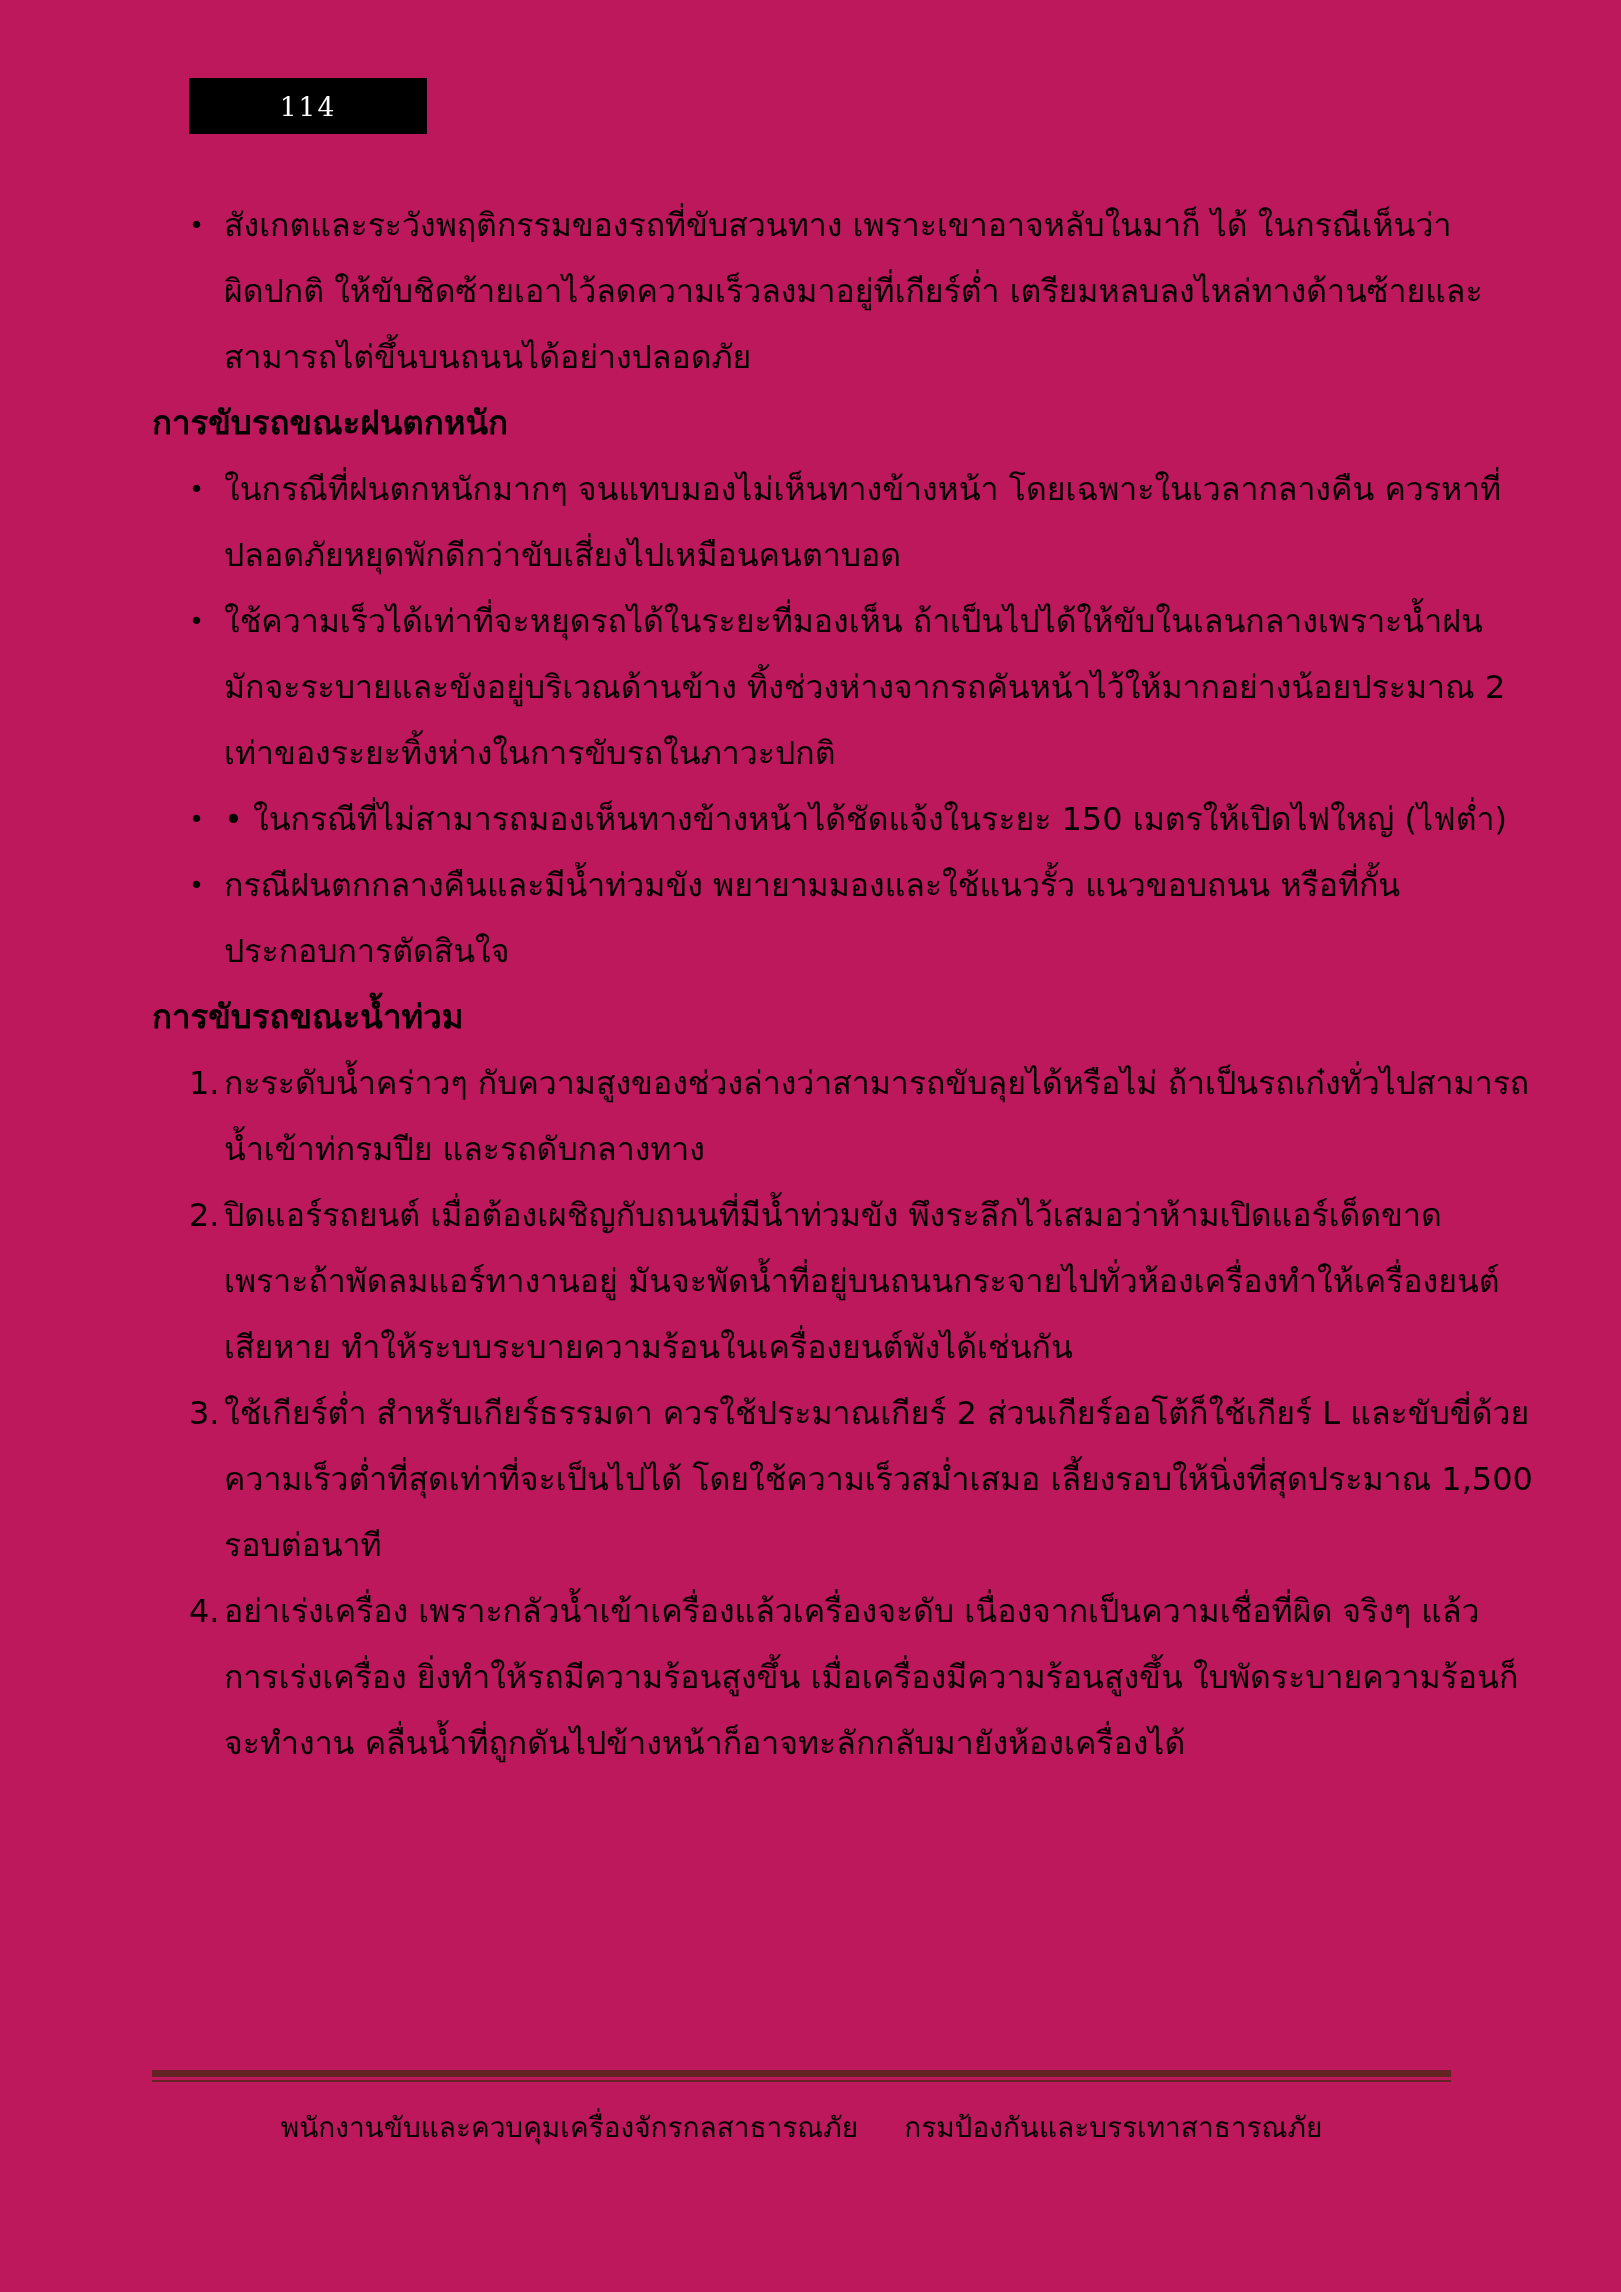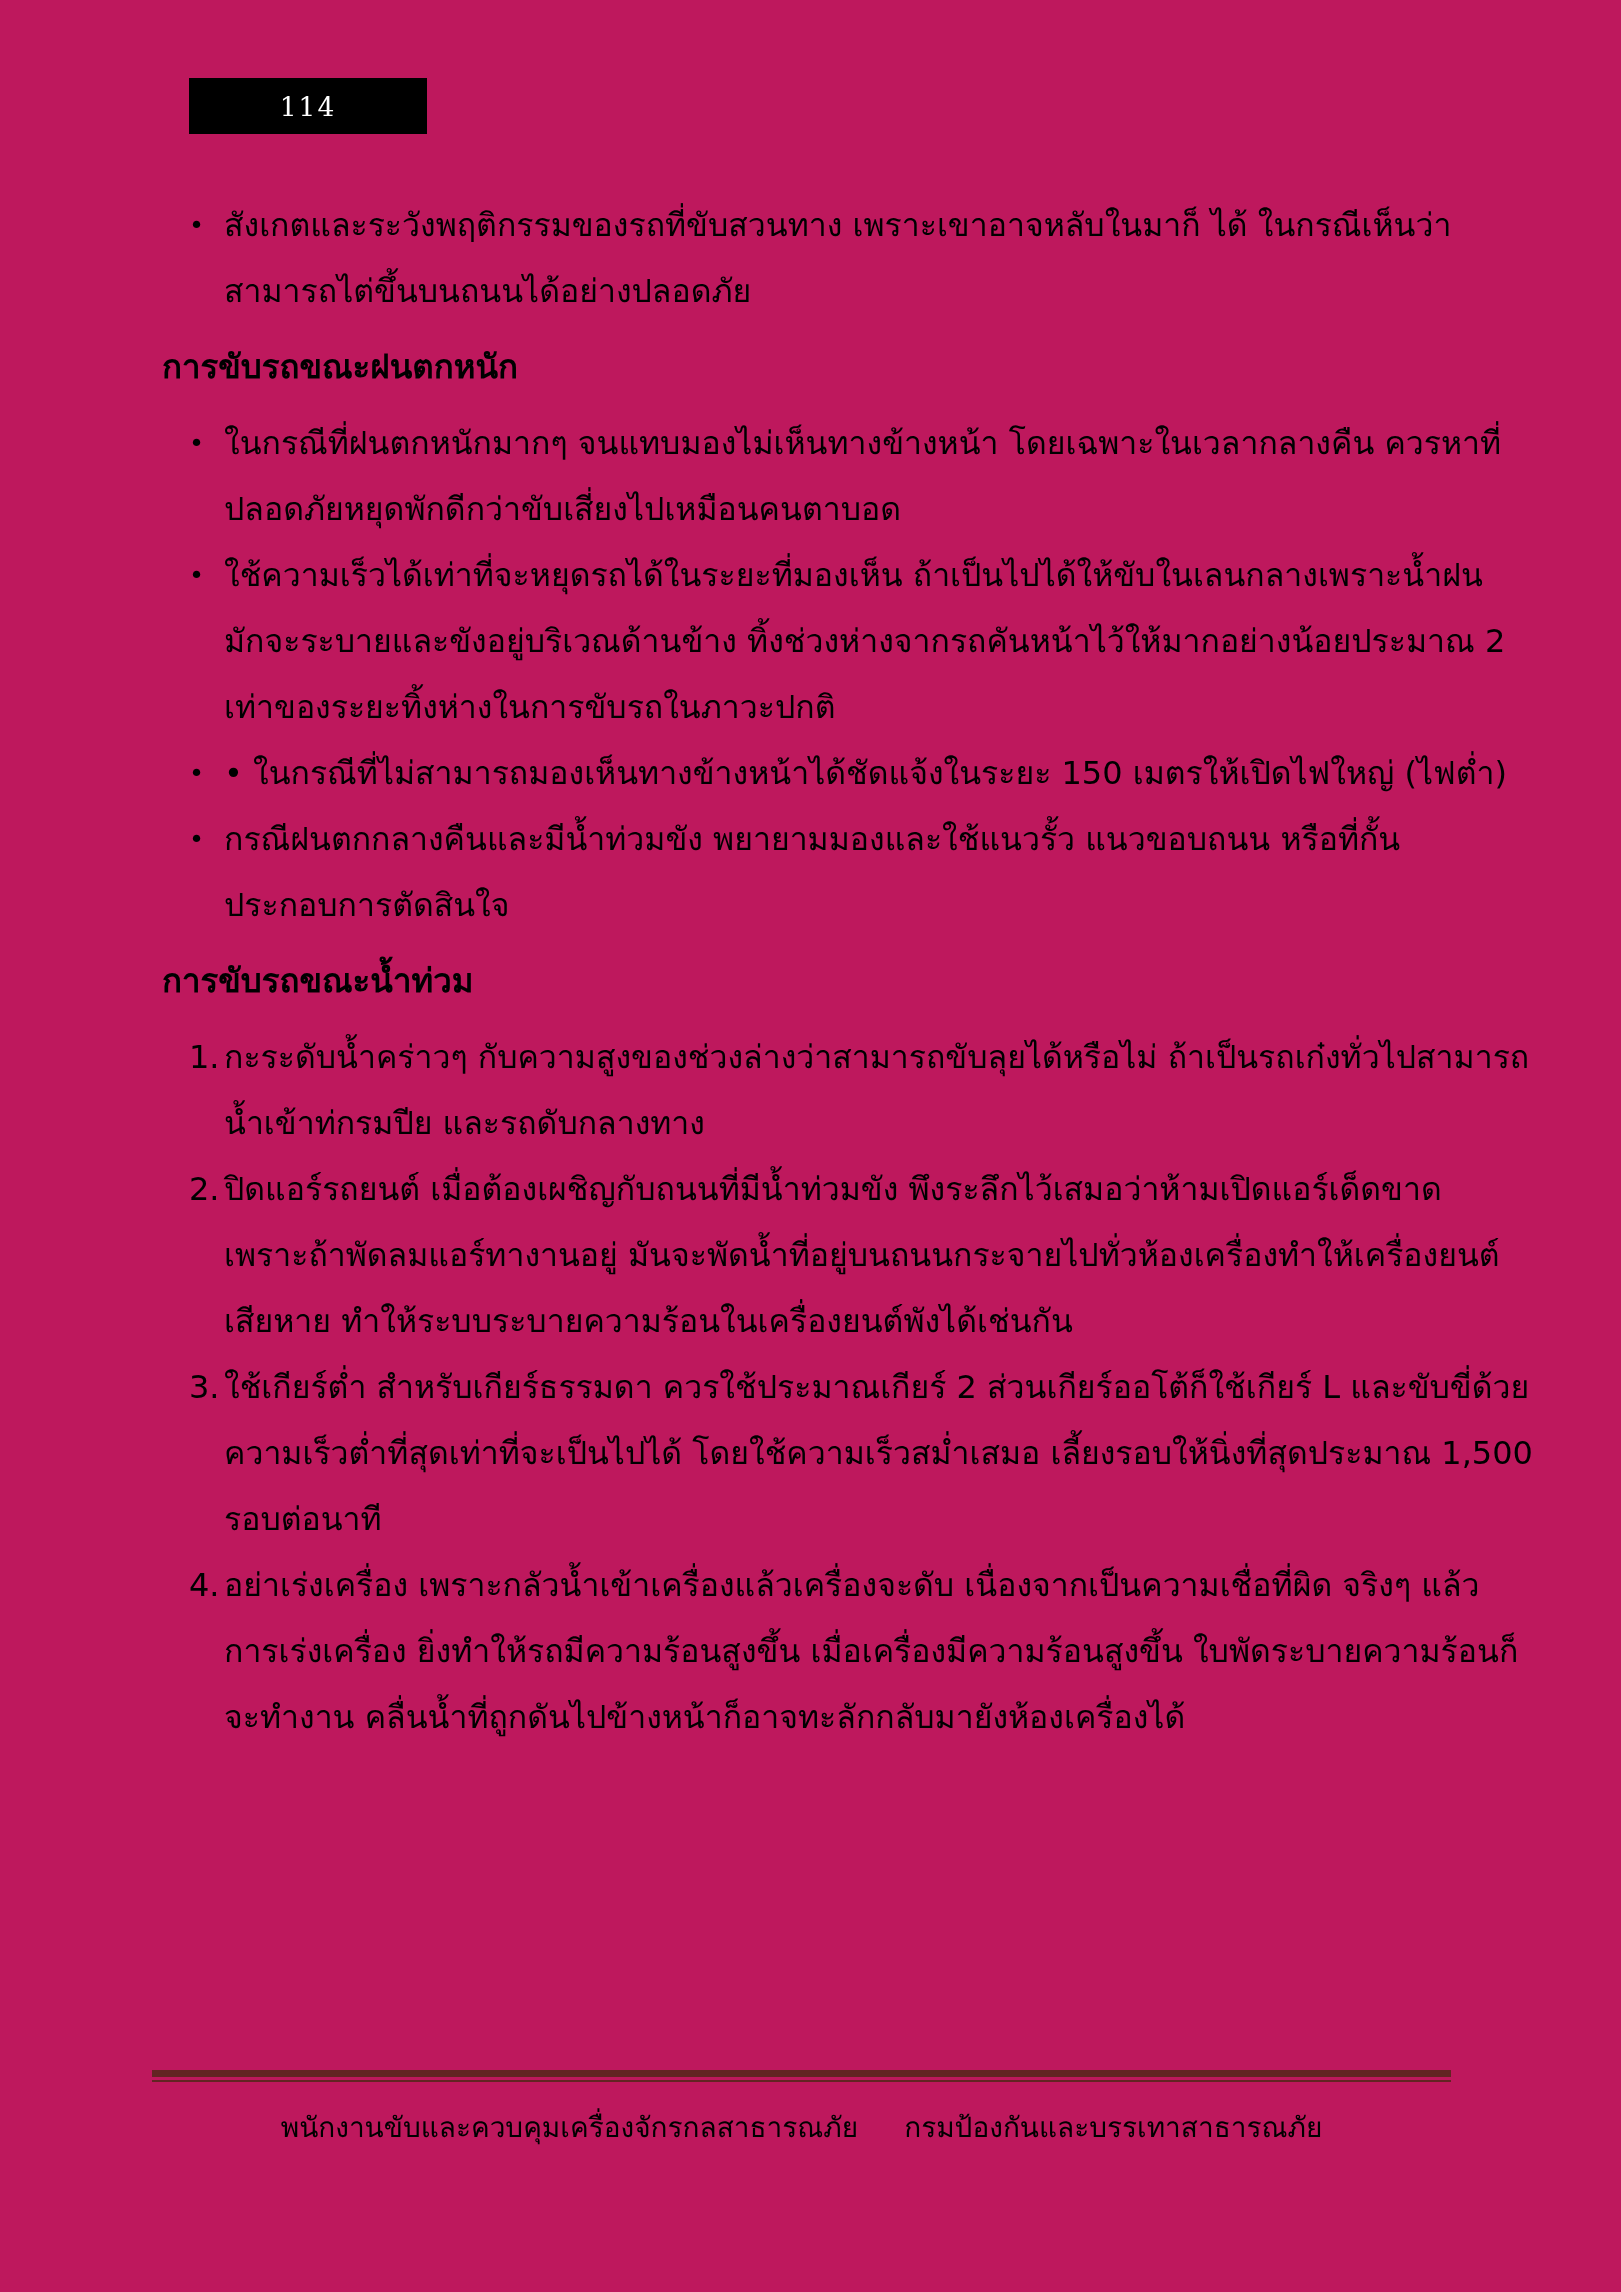--- a/index.html
+++ b/index.html
@@ -26,21 +26,21 @@
     left:152px; top:192px;
     width:1299px;
     font-size:32px;
   }
   .line{
     height:66px;
     line-height:66px;
     white-space:nowrap;
   }
   h2.heading{
-    margin:10px;
+    margin:0;
     font-size:33px;
     font-weight:bold;
     height:66px;
     line-height:66px;
     white-space:nowrap;
   }
   .li{
     position:relative;
     padding-left:72px;
   }
@@ -82,20 +82,21 @@
 
   <div class="badge" style="background-color: rgb(0, 0, 0); color: rgb(255, 255, 255);">114</div>
 
   <main class="content">
 
     <div class="li bullet">
       <span class="marker">•</span>
       <div>
 
       <div class="line">สังเกตและระวังพฤติกรรมของรถที่ขับสวนทาง เพราะเขาอาจหลับในมาก็ ได้ ในกรณีเห็นว่า</div>
+          <div class="line">ผิดปกติ ให้ขับชิดซ้ายเอาไว้ลดความเร็วลงมาอยู่ที่เกียร์ต่ำ เตรียมหลบลงไหล่ทางด้านซ้ายและ</div>
           <div class="line">สามารถไต่ขึ้นบนถนนได้อย่างปลอดภัย</div>
         </div>
     </div>
 
     <h2 class="heading">การขับรถขณะฝนตกหนัก</h2>
 
     <div class="li bullet">
       <span class="marker">•</span>
       <div>
 

